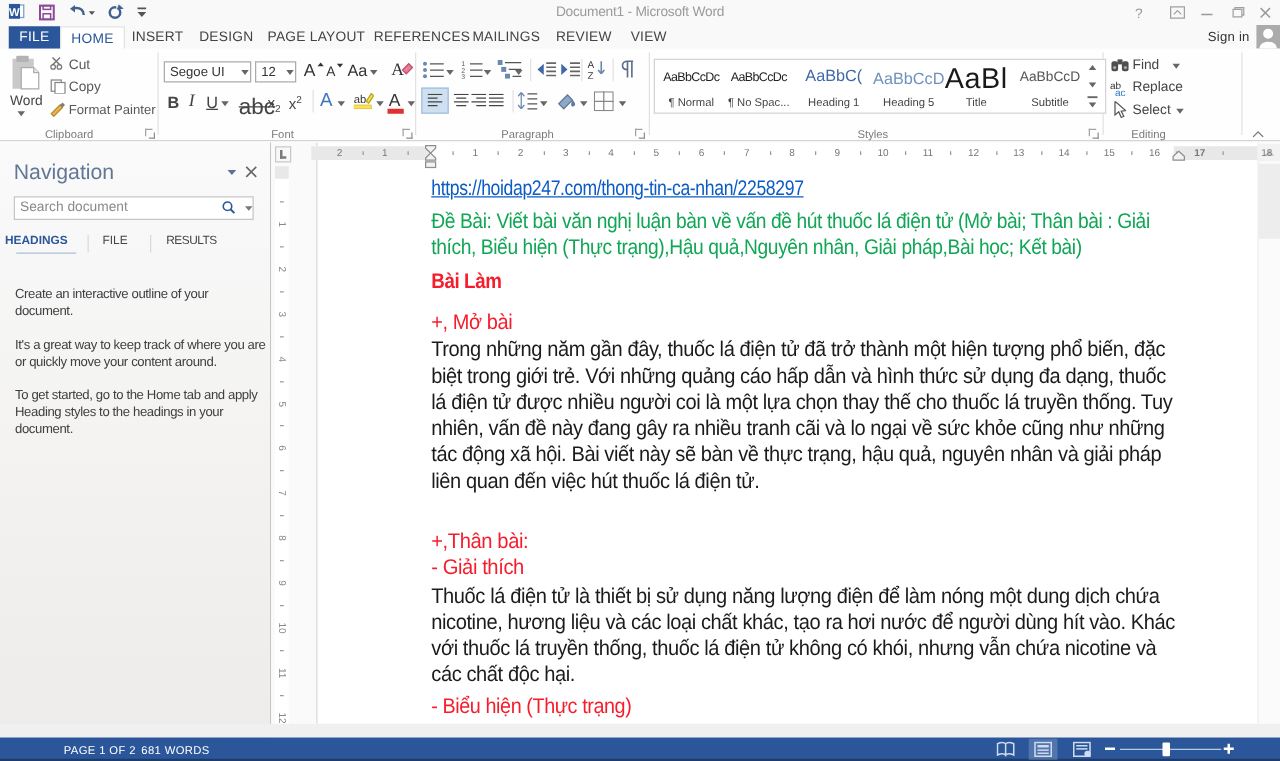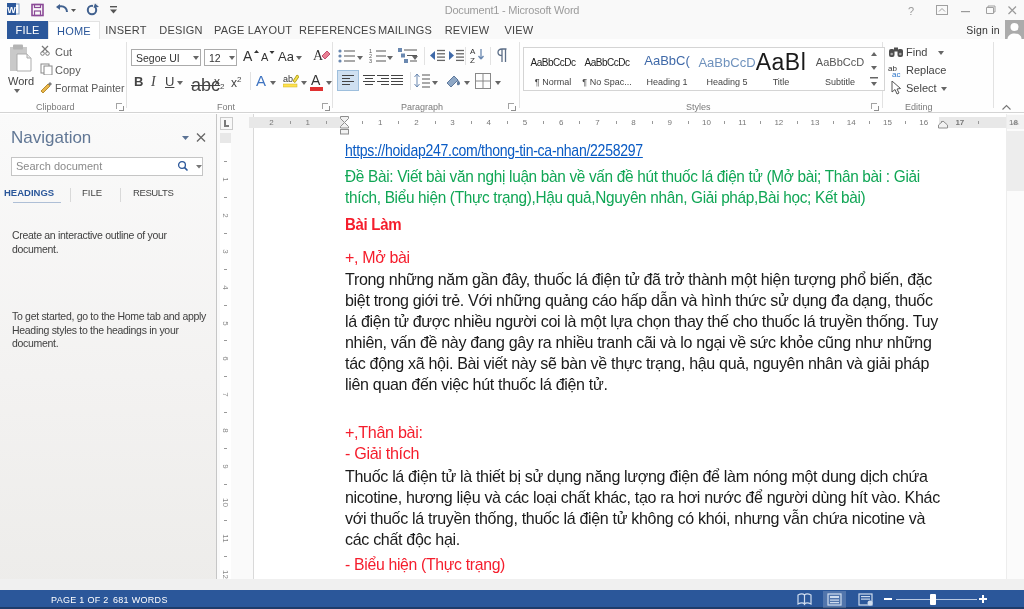--- a/index.html
+++ b/index.html
@@ -384,20 +384,21 @@
     <path d="M20 5 l3 3.5 l3 -3.5" fill="#777"></path>
   </svg>
   <div class="navtab" style="left:4px;font-weight:bold;color:#2b579a">HEADINGS</div>
   <div class="abs" style="left:13px;top:202px;width:48px;height:1px;background:#aebfd6"></div>
   <div class="navsep" style="left:70px"></div>
   <div class="navtab" style="left:82px">FILE</div>
   <div class="navsep" style="left:120px"></div>
   <div class="navtab" style="left:133px;letter-spacing:-0.4px">RESULTS</div>
 
   <div class="navp" style="top:229px">Create an interactive outline of your<br>document.</div>
+  <div class="navp" style="top:270px">It's a great way to keep track of where you are<br>or quickly move your content around.</div>
   <div class="navp" style="top:310px">To get started, go to the Home tab and apply<br>Heading styles to the headings in your<br>document.</div>
 
   <div class="abs" id="docarea">
     <div id="page"></div>
     <div id="vscroll"></div>
     <div style="position:absolute;left:790px;top:1px;width:17px;height:14px;background:#f2f2f2"></div>
     <svg style="position:absolute;left:794px;top:5px" width="9" height="6" viewBox="0 0 9 6">
         <path d="M4.5 0.5 L8.5 5.5 H0.5 Z" fill="#c9c9c9"></path>
       </svg>
     <div style="position:absolute;left:790px;top:17px;width:17px;height:60px;background:#ededed"></div>

